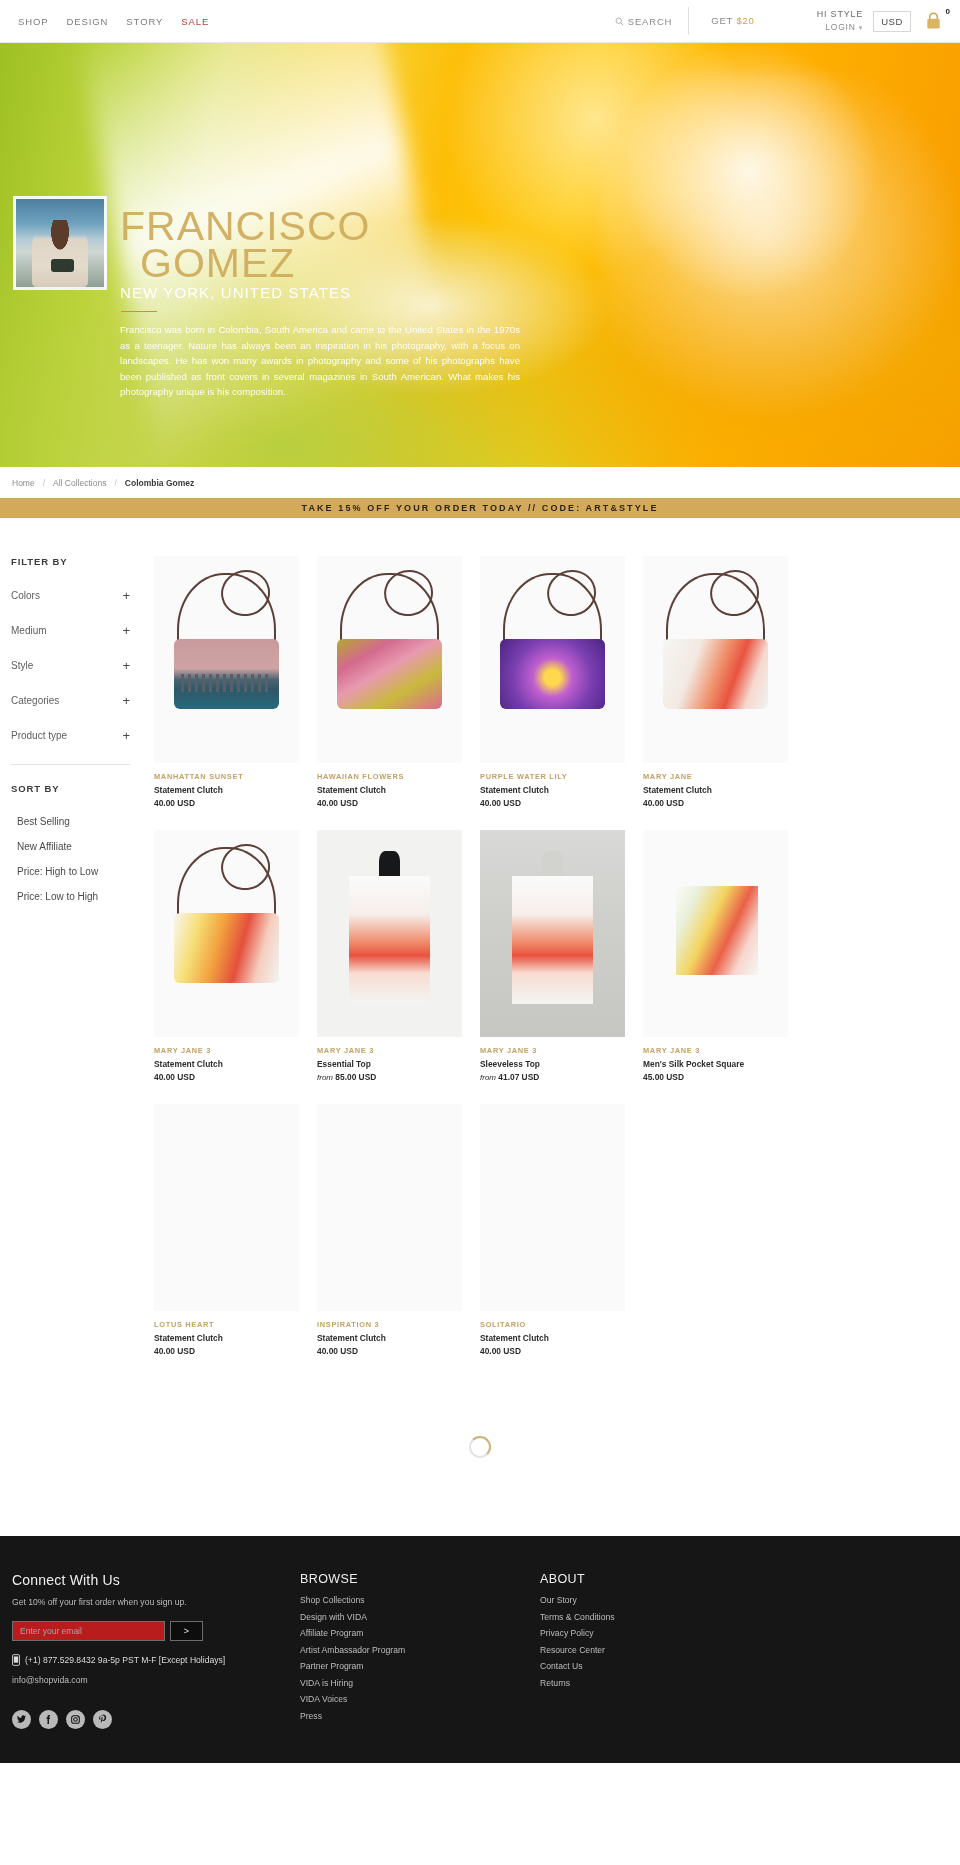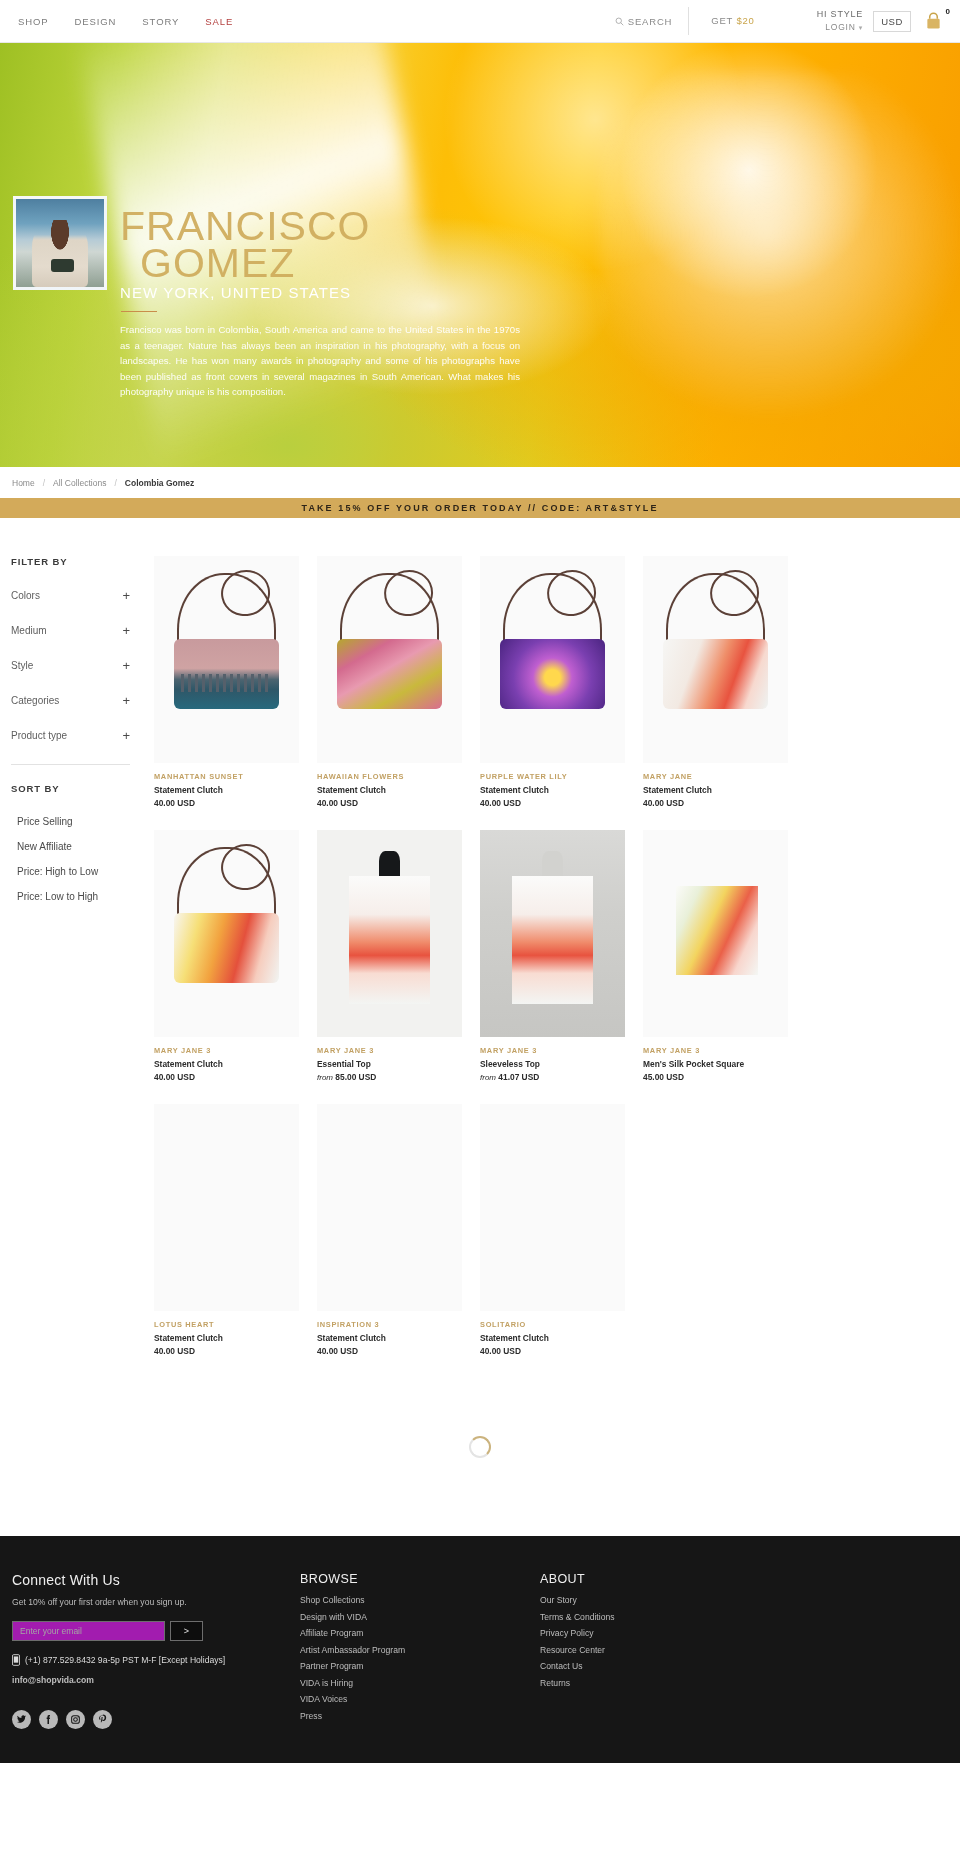--- a/index.html
+++ b/index.html
@@ -15,21 +15,21 @@
 
   
   .header {
     height: 43px;
     background: #fff;
     border-bottom: 1px solid #e8e8e8;
     display: flex;
     align-items: center;
     position: relative;
   }
-  .nav-left { display: flex; align-items: flex-end; margin-left: 18px; gap: 26px; }
+  .nav-left { display: flex; align-items: flex-end; margin-left: 18px; gap: 18px; }
   .nav-left a {
     font-size: 9.5px;
     letter-spacing: 0.9px;
     color: #7c7c7c;
     text-decoration: none;
     font-weight: 400;
   }
   .nav-left a.sale { color: #b3403f; }
   .brand {
     position: absolute;
@@ -281,40 +281,40 @@
   .f-col2 { width: 240px; }
   .f-col3 { width: 240px; }
   .f-head1 {
     font-size: 14px; font-weight: normal; color: #efefef;
     margin-bottom: 9px; letter-spacing: .2px;
   }
   .f-sub { font-size: 8.6px; color: #bdbdbd; margin-bottom: 14px; }
   .f-signup { display: flex; align-items: stretch; margin-bottom: 13px; }
   .f-signup input {
     width: 153px; height: 20px;
-    background: #a21caf;
+    background: #b91c1c;
     border: 1px solid #6d6d6d;
     color: #cfcfcf;
     font-size: 8.5px;
     padding: 0 7px;
     font-family: "Liberation Sans", sans-serif;
     outline: none;
   }
   .f-signup input::placeholder { color: #a5a5a5; }
   .f-signup button {
     width: 33px; height: 20px; margin-left: 5px;
     background: #0d0d0d; border: 1px solid #6d6d6d;
     color: #e2e2e2; font-size: 9px; cursor: pointer;
     font-family: "Liberation Sans", sans-serif;
   }
   .f-phone {
     display: flex; align-items: center; gap: 5px;
     font-size: 8.6px; color: #dcdcdc; margin-bottom: 9px;
   }
-  .f-mail { font-size: 8.6px; color: #bdbdbd; margin-bottom: 25px; font-weight: bold; }
+  .f-mail { font-size: 8.6px; color: #bdbdbd; margin-bottom: 25px; }
   .socials { display: flex; gap: 8px; }
   .soc {
     width: 19px; height: 19px; border-radius: 50%;
     background: #b9b9b9; display:flex; align-items:center; justify-content:center;
     color: #161616; font-size: 11px; font-weight: bold;
   }
   .f-head {
     font-size: 12.5px; color: #efefef; letter-spacing: .4px;
     margin-bottom: 9px; font-weight: normal;
   }
@@ -422,21 +422,21 @@
     </div>
     <div class="filter-row">
       <span class="lbl">Product type</span>
       <span class="plus">+</span>
     </div>
 
     <div class="sidebar-div"></div>
 
     <div class="sort-title">SORT BY</div>
     <ul class="sort-list">
-      <li>Price Selling</li>
+      <li>Best Selling</li>
       <li>New Affiliate</li>
       <li>Price: High to Low</li>
       <li>Price: Low to High</li>
     </ul>
   </aside>
 
   <div class="grid" id="product-grid">
       <div class="card">
         <div class="thumb">
           <div class="strap"></div>

